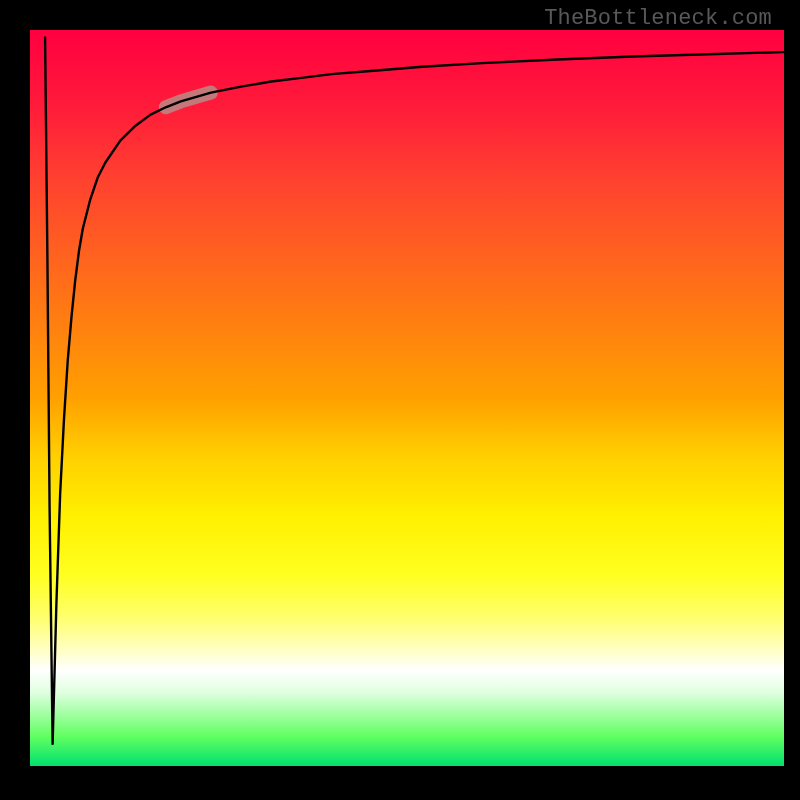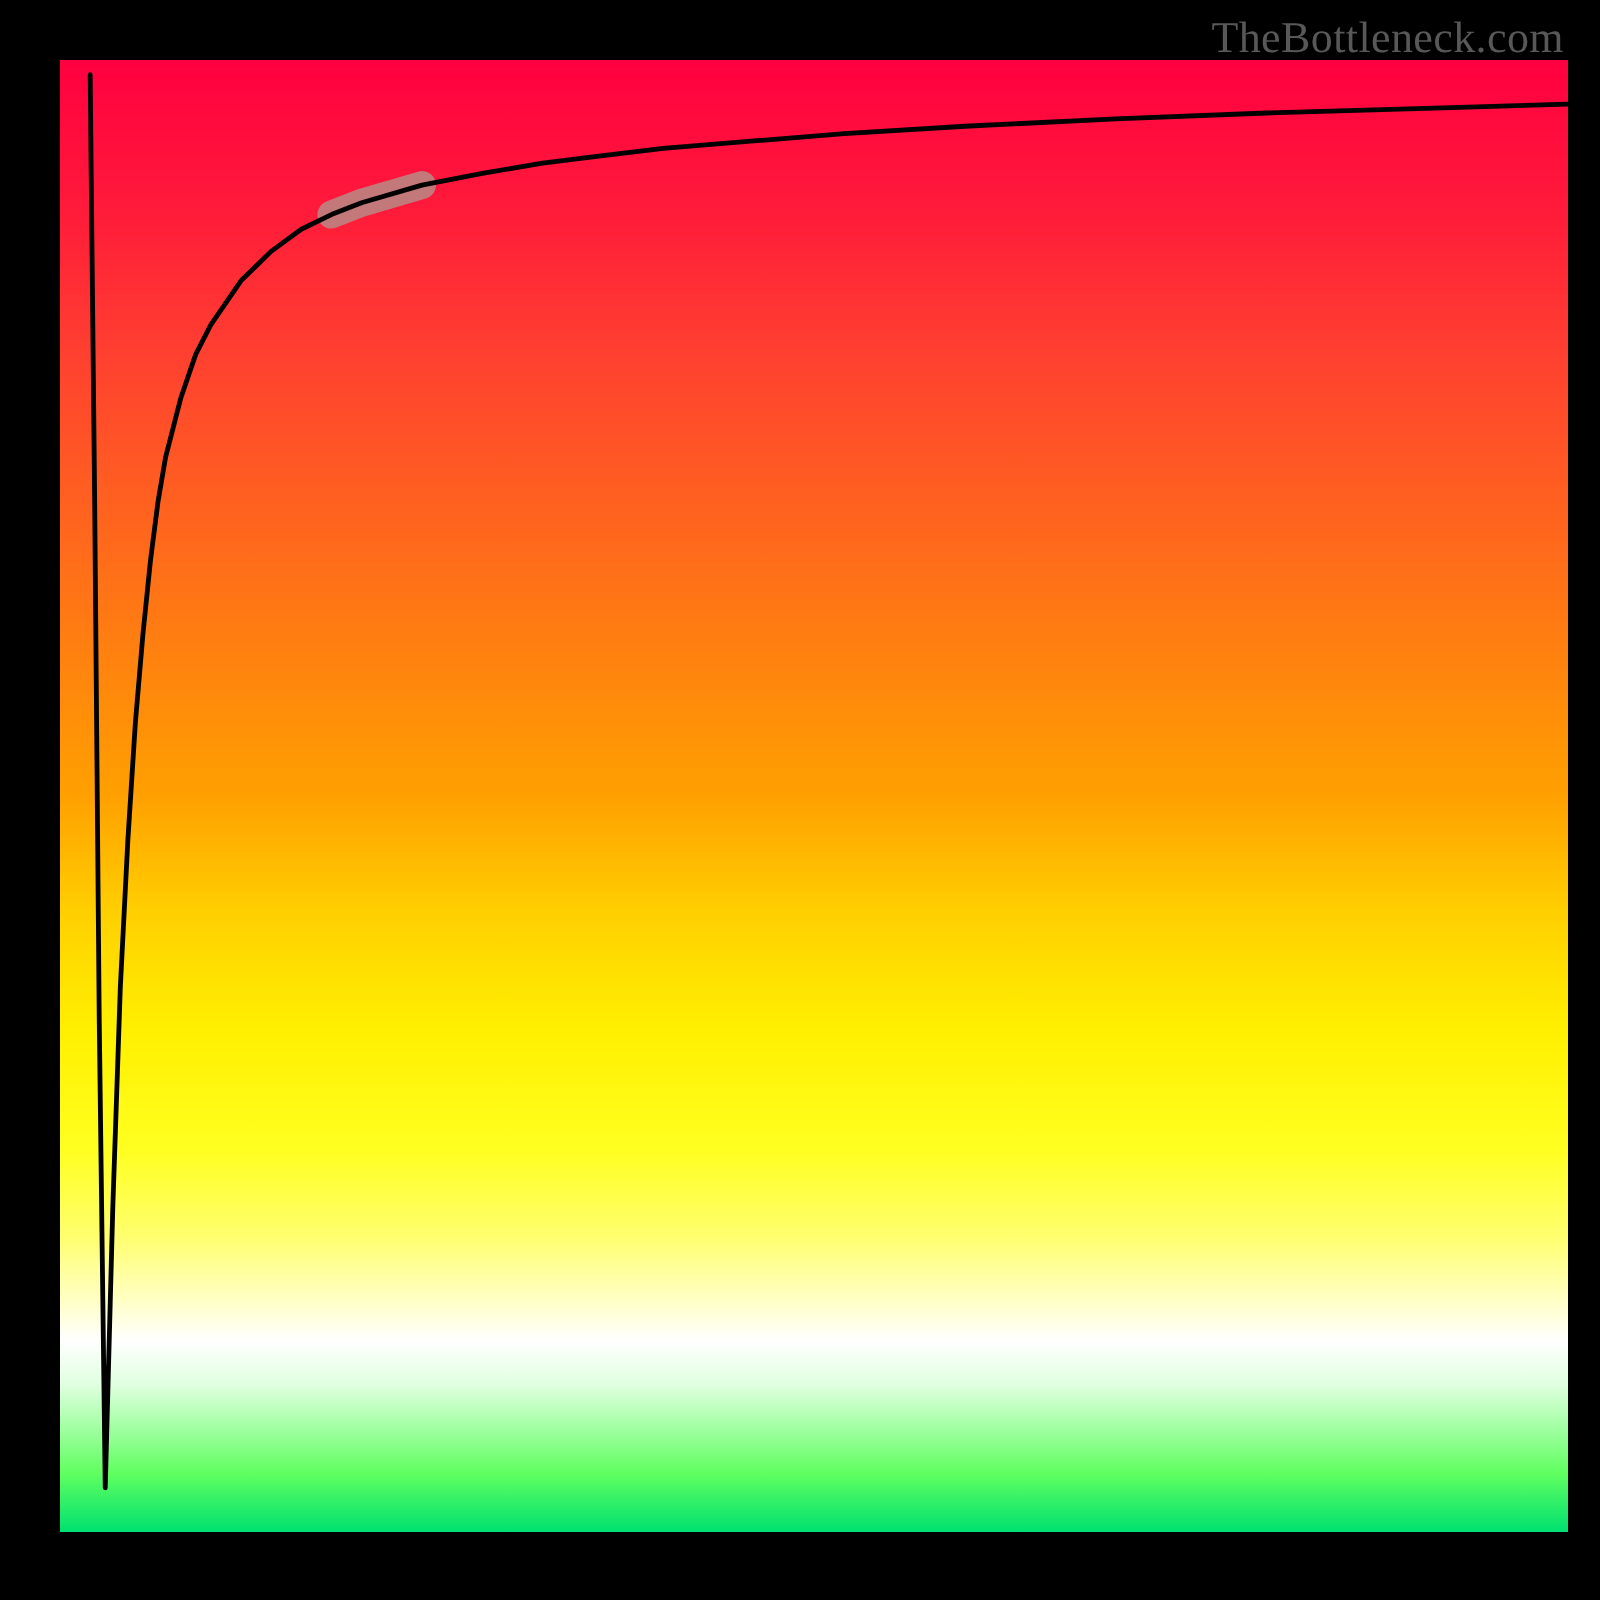--- a/index.html
+++ b/index.html
@@ -35,22 +35,22 @@
       #00e070 100%);
   }
   .curve-layer {
     position: absolute;
     left: 0; top: 0;
     width: 754px; height: 736px;
   }
   .attrib {
     position: absolute;
     top: 6px;
-    right: 18px;
-    font-family: Liberation Serif, serif;
+    right: 28px;
+    font-family: Liberation Mono, monospace;
     font-size: 22px;
     color: #585858;
     letter-spacing: 0.2px;
   }
 </style>
 </head>
 <body>
 
 <div class="stage">
   <div class="plot-area">

